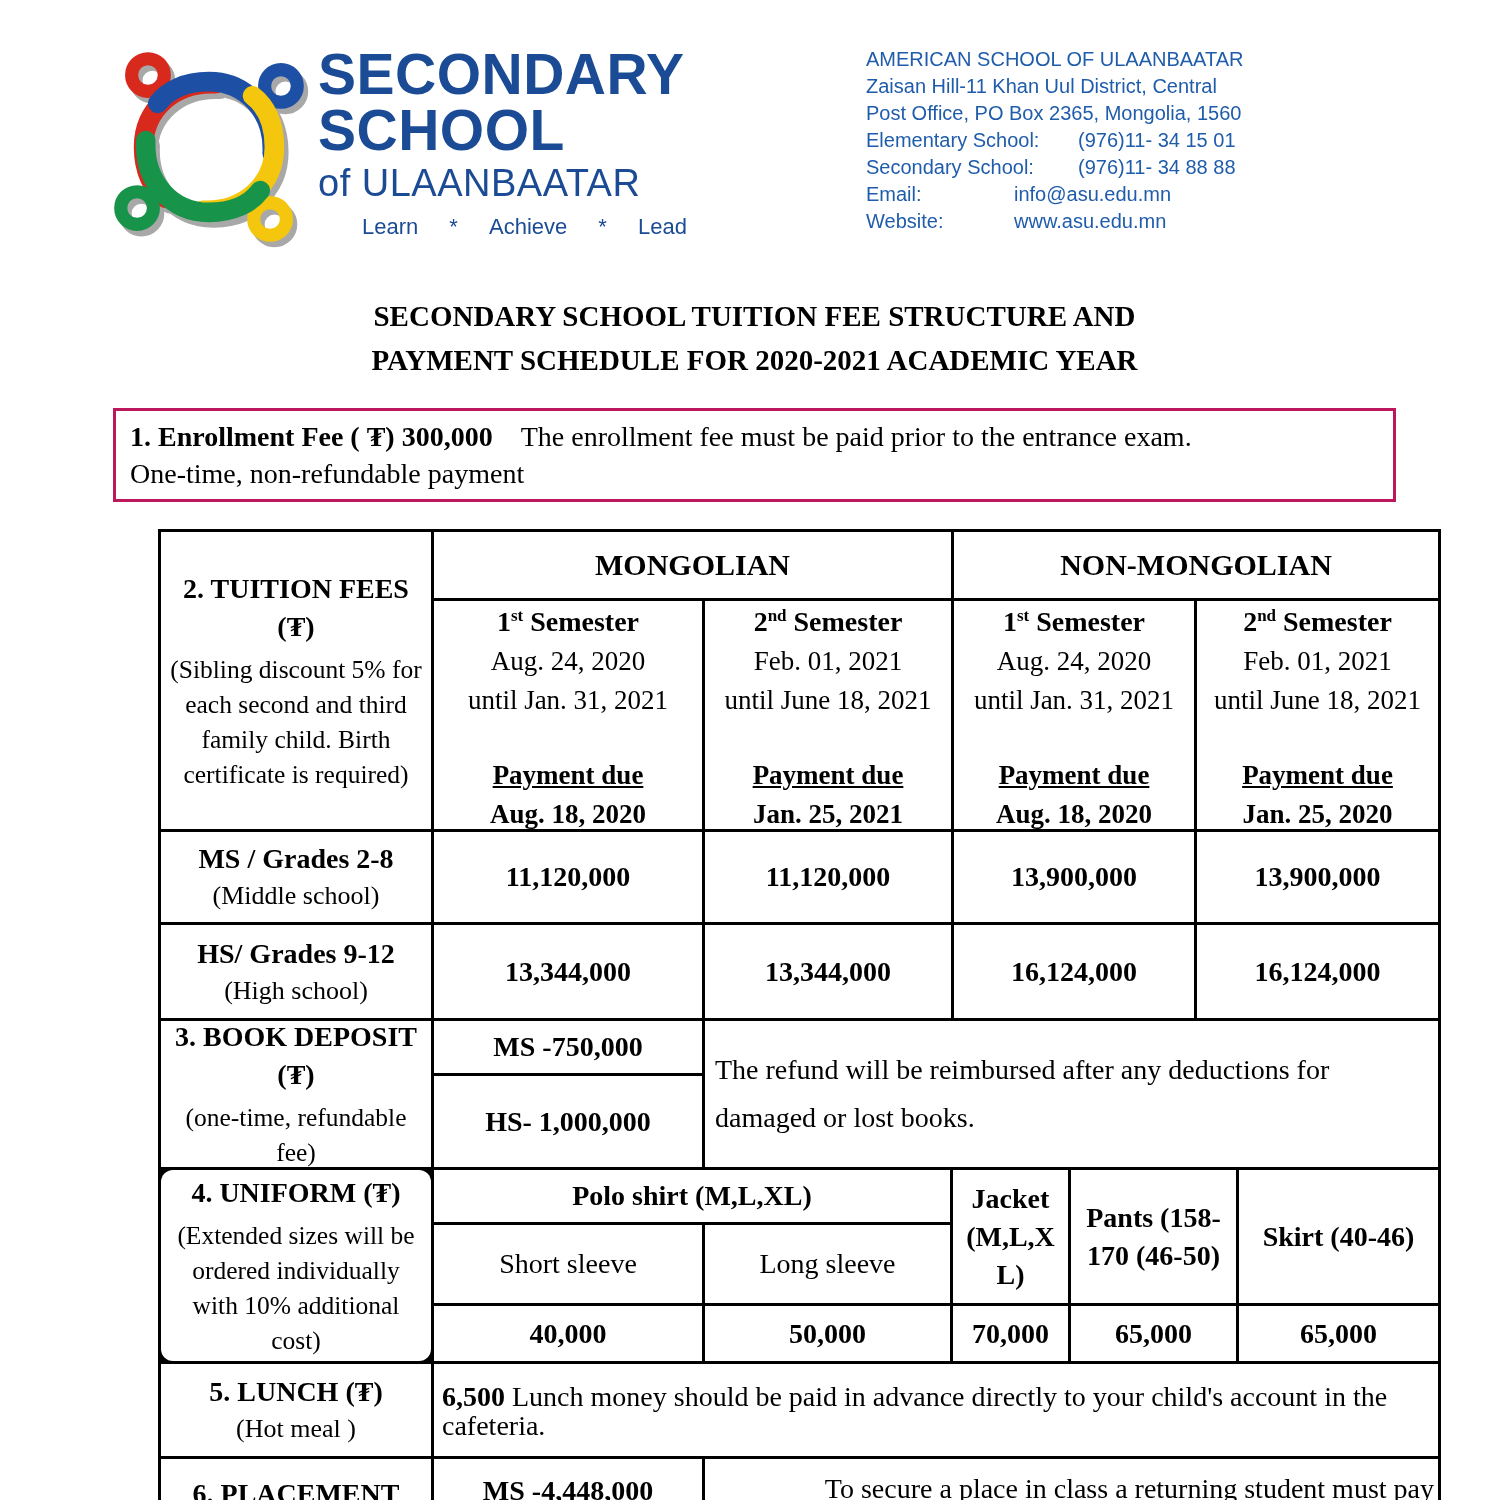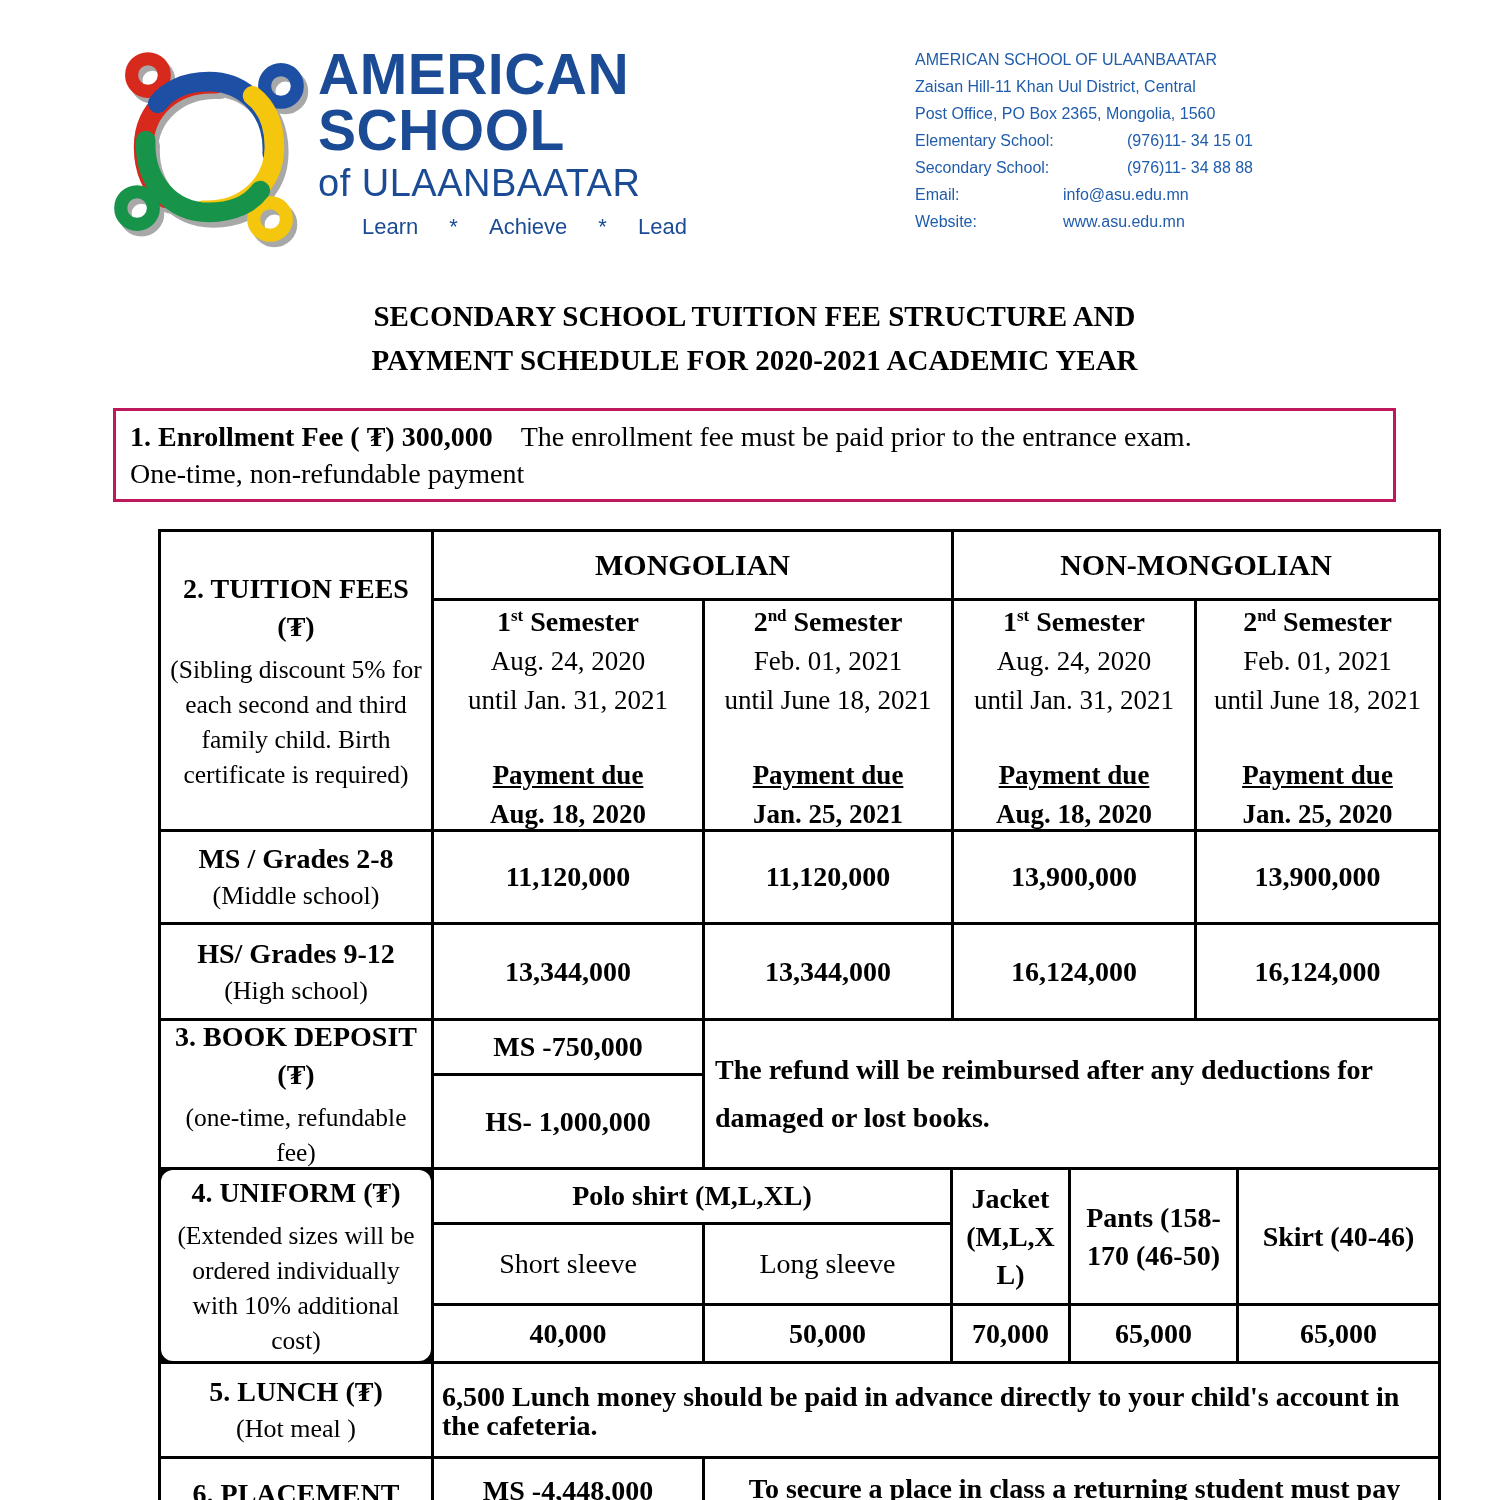--- a/index.html
+++ b/index.html
@@ -8,43 +8,43 @@
 
   
   .header { position: relative; height: 272px; }
   .logo-svg { position: absolute; left: 100px; top: 38px; width: 218px; height: 218px; }
   .wordmark { position: absolute; left: 318px; top: 46px; color: #1a4b94;
               font-family: "Liberation Sans", "DejaVu Sans", sans-serif; }
   .wordmark .big { font-size: 57px; font-weight: bold; line-height: 56px; letter-spacing: 0.5px; }
   .wordmark .mid { font-size: 38px; font-weight: 400; line-height: 50px; letter-spacing: 0.5px; }
   .wordmark .tagline { display: flex; justify-content: space-between; width: 325px;
                        font-size: 22px; font-weight: 500; margin-top: 6px; margin-left: 44px; }
-  .contact { position: absolute; left: 915px; top: 46px; color: #1f5cab;
+  .contact { position: absolute; left: 866px; top: 46px; color: #1f5cab;
              font-family: "Liberation Sans", "DejaVu Sans", sans-serif;
-             font-size: 16px; line-height: 27px; }
+             font-size: 20px; line-height: 27px; }
   .contact-row .lbl { display: inline-block; }
   .contact-row:nth-child(4) .lbl, .contact-row:nth-child(5) .lbl { width: 212px; }
   .contact-row:nth-child(6) .lbl, .contact-row:nth-child(7) .lbl { width: 148px; }
 
   
   .content { margin-left: 113px; width: 1283px; }
   .doc-title { margin-top: 22px; text-align: center; font-weight: bold;
                font-size: 29px; line-height: 44px; }
 
   
   .enroll-box { margin-top: 26px; border: 3px solid #be185d; padding: 7px 14px;
                 font-size: 28px; line-height: 37px; }
   .enroll-box b { font-weight: bold; }
 
   
   .band { display: grid; background: #000; gap: 3px; padding: 0 3px 3px 3px; width: 1283px; margin-left: 45px; }
   .band.first { padding-top: 3px; margin-top: 27px; }
   .cell { background: #fff; display: flex; flex-direction: column;
           align-items: center; justify-content: center; text-align: center; }
-  .cell.left { align-items: center; text-align: left; font-weight: bold; }
+  .cell.left { align-items: flex-end; text-align: left; }
 
   .band-tuition { grid-template-columns: 270px 268px 246px 240px 241px;
                   grid-template-rows: 66px 228px 90px 93px; }
   .band-book    { grid-template-columns: 270px 268px 733px; grid-template-rows: 52px 91px; }
   .band-uniform { grid-template-columns: 270px 268px 245px 115px 165px 199px;
                   grid-template-rows: 52px 78px 55px; }
   .band-lunch   { grid-template-columns: 270px 1004px; grid-template-rows: 92px; }
   .band-place   { grid-template-columns: 270px 268px 733px; grid-template-rows: 70px; }
 
   .span-r2 { grid-row: span 2; }
@@ -83,21 +83,21 @@
     <use href="#fig" transform="translate(4,5) rotate(90 100 100)" color="#a8a8a8"></use>
     <use href="#fig" transform="translate(4,5) rotate(180 100 100)" color="#a8a8a8"></use>
     <use href="#fig" transform="translate(4,5) rotate(270 100 100)" color="#a8a8a8"></use>
     <use href="#fig" color="#d8291d"></use>
     <use href="#fig" transform="rotate(90 100 100)" color="#1d4fa5"></use>
     <use href="#fig" transform="rotate(180 100 100)" color="#f4c60d"></use>
     <use href="#fig" transform="rotate(270 100 100)" color="#17934a"></use>
   </svg>
 
   <div class="wordmark">
-    <div class="big">AMERICAN</div>
+    <div class="big">SECONDARY</div>
     <div class="big">SCHOOL</div>
     <div class="mid">of ULAANBAATAR</div>
     <div class="tagline">
       <span>Learn</span>
       <span>*</span>
       <span>Achieve</span>
       <span>*</span>
       <span>Lead</span>
     </div>
   </div>

